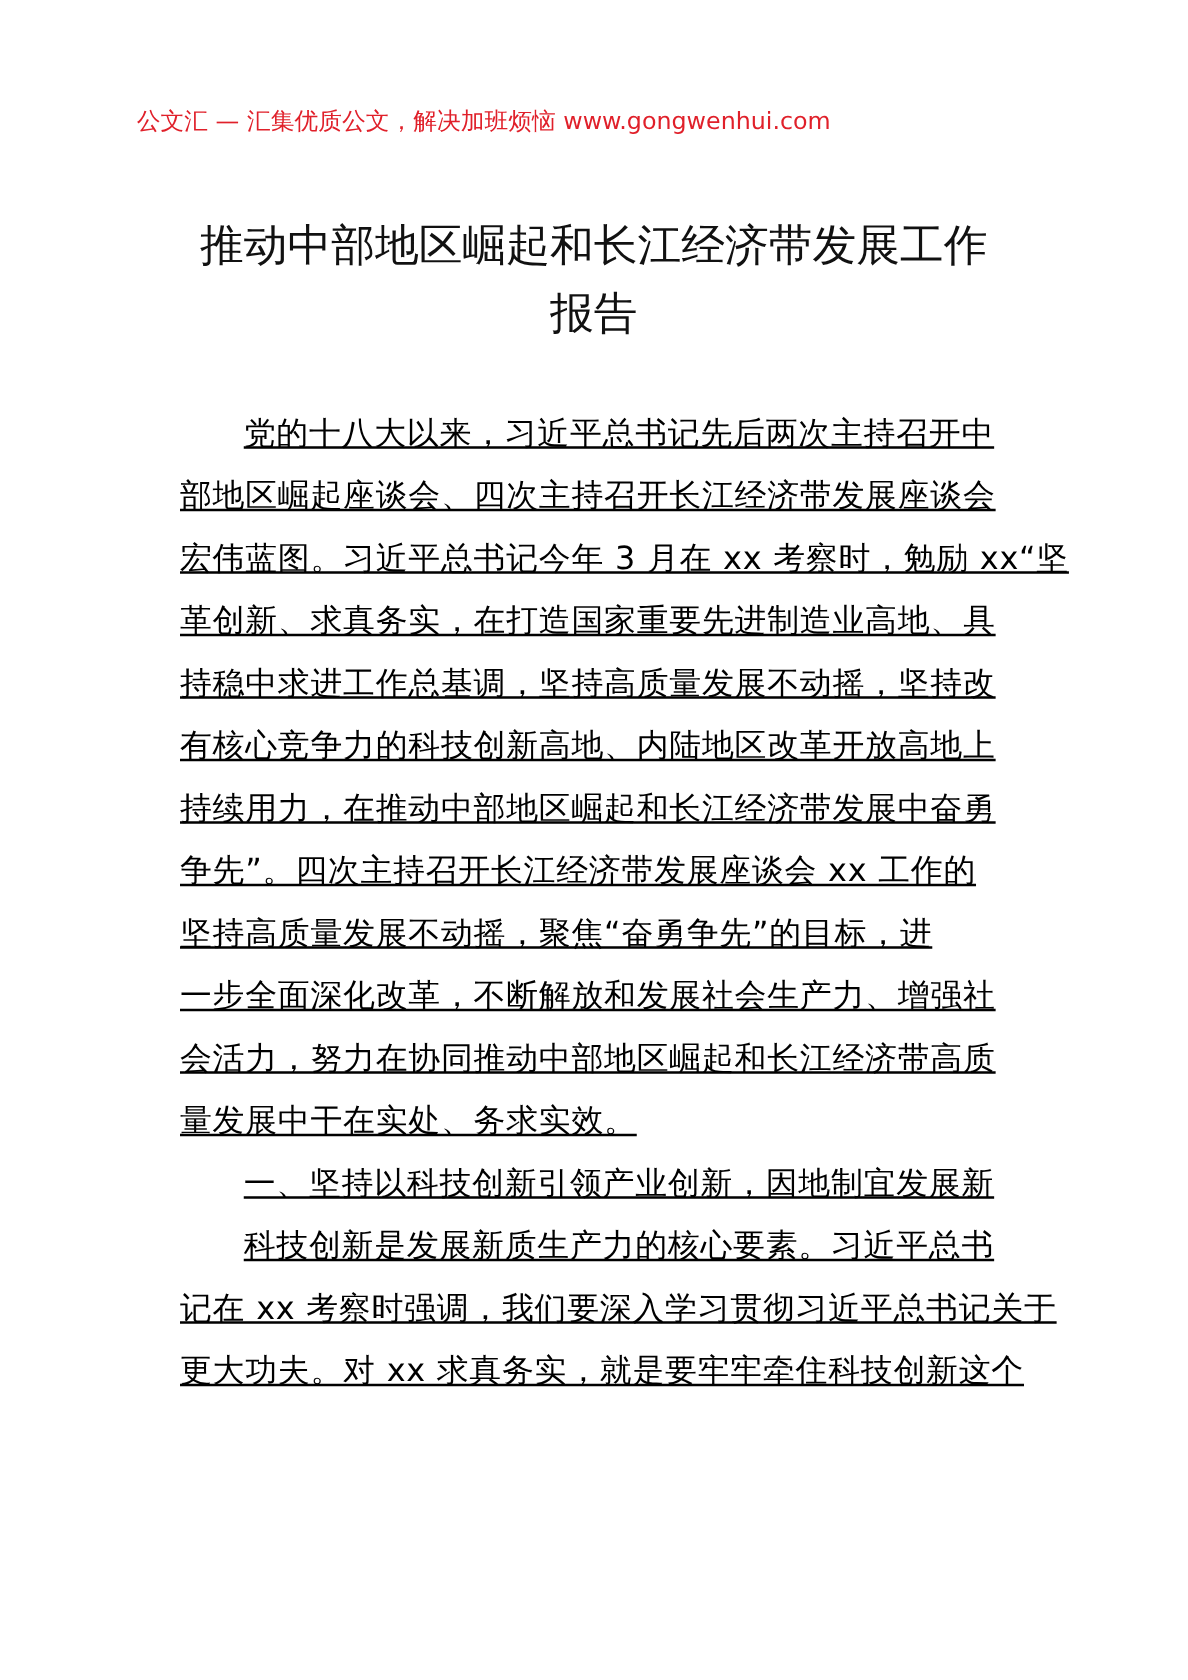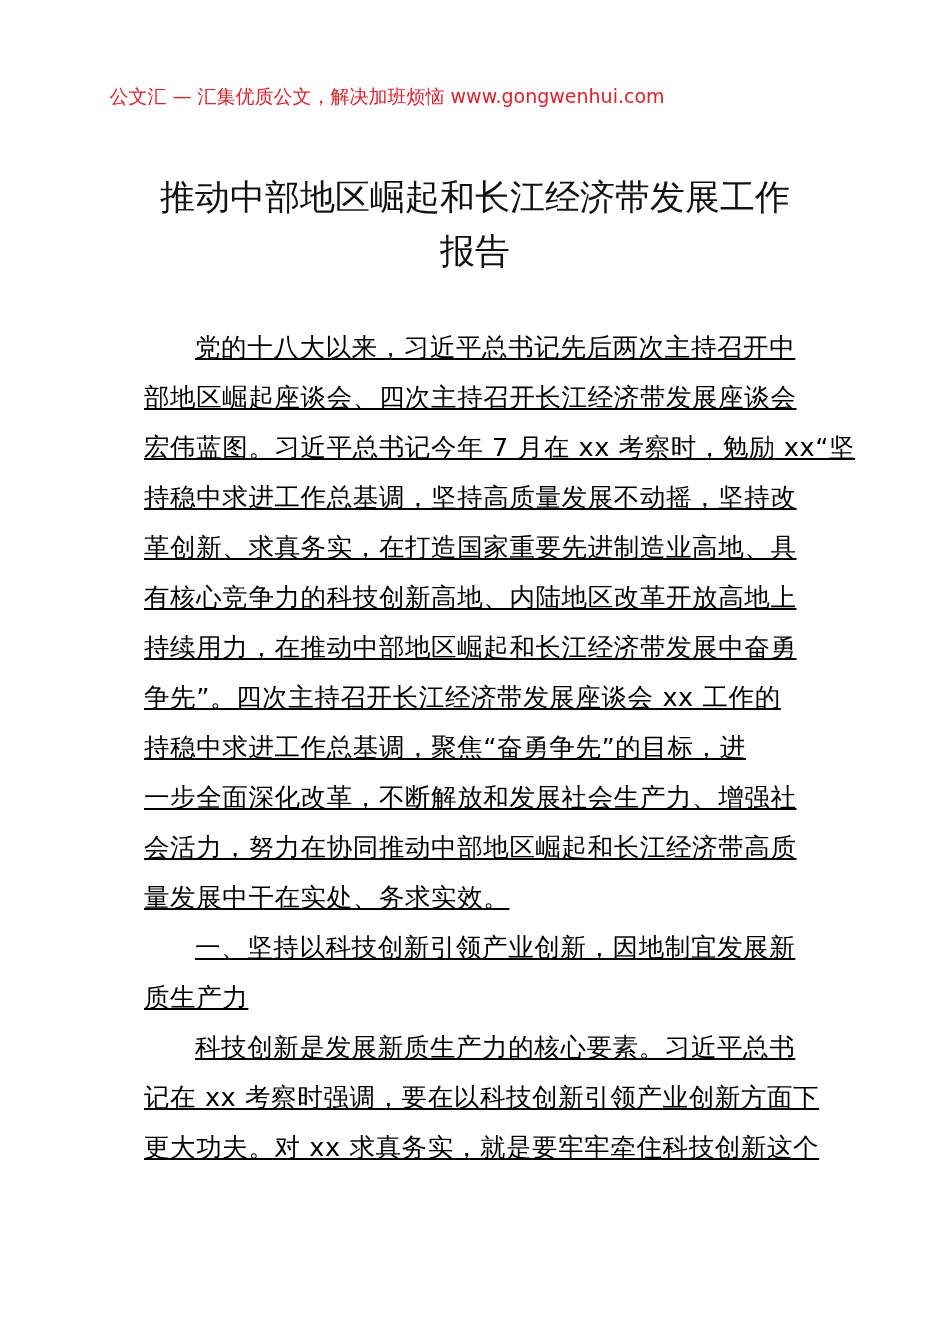--- a/index.html
+++ b/index.html
@@ -21,28 +21,27 @@
 <div class="header">公文汇 — 汇集优质公文，解决加班烦恼 www.gongwenhui.com</div>
 
 <div class="title">
   <span>推动中部地区崛起和长江经济带发展工作</span>
   <span>报告</span>
 </div>
 
 <div class="body">
   <span class="line indent">党的十八大以来，习近平总书记先后两次主持召开中</span>
   <span class="line">部地区崛起座谈会、四次主持召开长江经济带发展座谈会</span>
-  <span class="line">宏伟蓝图。习近平总书记今年 7 月在 xx 考察时，勉励 xx“坚</span>
+  <span class="line">宏伟蓝图。习近平总书记今年 3 月在 xx 考察时，勉励 xx“坚</span>
+  <span class="line">革创新、求真务实，在打造国家重要先进制造业高地、具</span>
   <span class="line">持稳中求进工作总基调，坚持高质量发展不动摇，坚持改</span>
-  <span class="line">革创新、求真务实，在打造国家重要先进制造业高地、具</span>
   <span class="line">有核心竞争力的科技创新高地、内陆地区改革开放高地上</span>
   <span class="line">持续用力，在推动中部地区崛起和长江经济带发展中奋勇</span>
   <span class="line">争先”。四次主持召开长江经济带发展座谈会 xx 工作的</span>
-  <span class="line">持稳中求进工作总基调，聚焦“奋勇争先”的目标，进</span>
+  <span class="line">坚持高质量发展不动摇，聚焦“奋勇争先”的目标，进</span>
   <span class="line">一步全面深化改革，不断解放和发展社会生产力、增强社</span>
   <span class="line">会活力，努力在协同推动中部地区崛起和长江经济带高质</span>
   <span class="line">量发展中干在实处、务求实效。</span>
   <span class="line indent">一、坚持以科技创新引领产业创新，因地制宜发展新</span>
-  <span class="line">质生产力</span>
   <span class="line indent">科技创新是发展新质生产力的核心要素。习近平总书</span>
-  <span class="line">记在 xx 考察时强调，要在以科技创新引领产业创新方面下</span>
+  <span class="line">记在 xx 考察时强调，我们要深入学习贯彻习近平总书记关于</span>
   <span class="line">更大功夫。对 xx 求真务实，就是要牢牢牵住科技创新这个</span>
 </div>
 
 </body></html>

